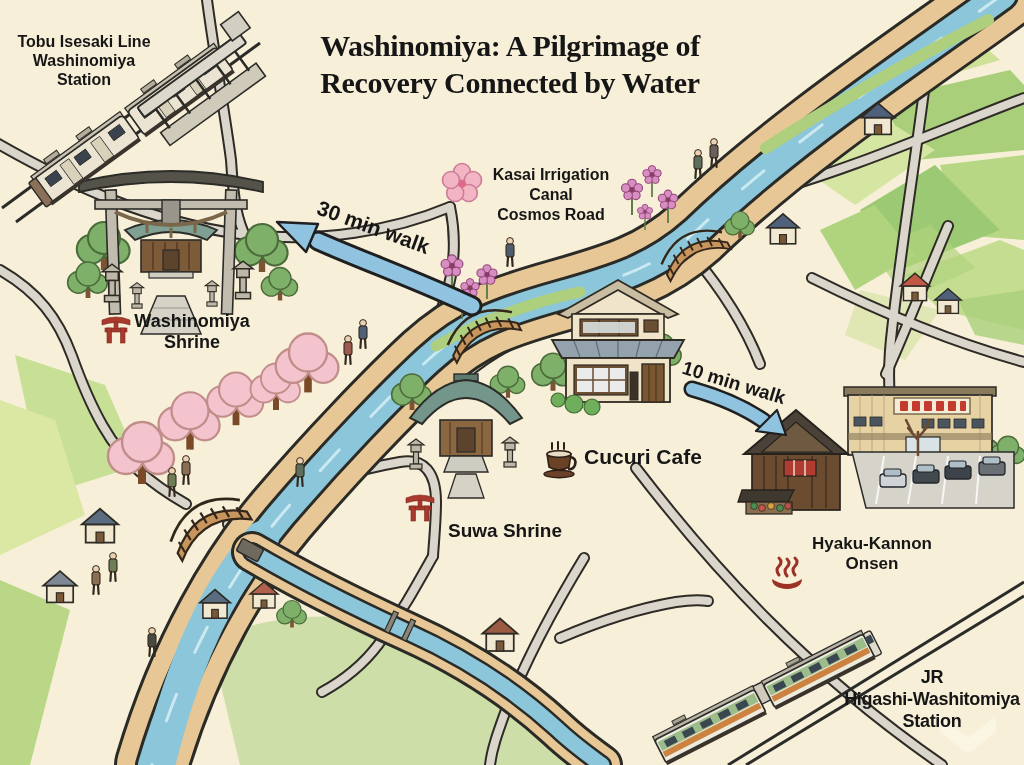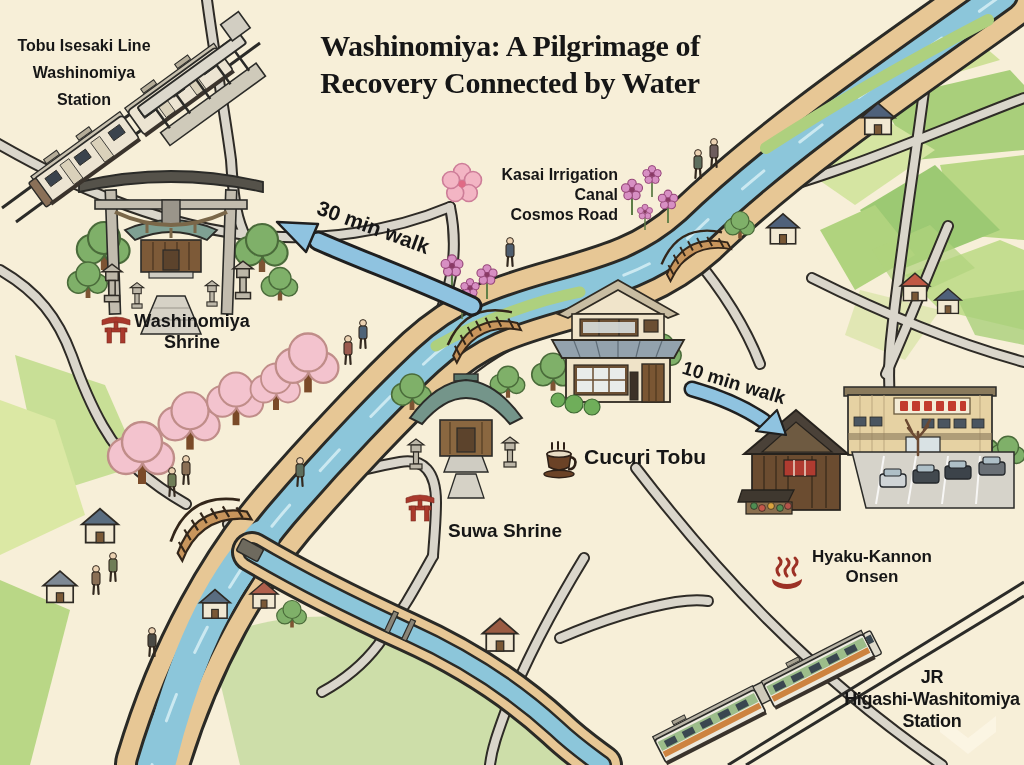--- a/index.html
+++ b/index.html
@@ -2,30 +2,30 @@
 <html><head>
 <meta charset="utf-8">
 <style>
   html,body{margin:0;padding:0;background:#333;}
   .stage{position:relative;width:1024px;height:765px;background:#f7efd8;overflow:hidden;
          font-family:"Liberation Sans",sans-serif;}
   .stage svg.art{position:absolute;left:0;top:0;}
   .lbl{position:absolute;font-weight:bold;color:#161616;white-space:pre-line;
        text-align:center;line-height:1.15;}
   .t-title{left:248px;top:27px;width:524px;font-size:30px;line-height:37px;letter-spacing:-0.4px;font-family:Liberation Serif, serif;}
-  .t-tobu{left:10px;top:32px;width:148px;font-size:16px;line-height:27px;}
+  .t-tobu{left:10px;top:32px;width:148px;font-size:16px;line-height:19px;}
   .t-wshrine{left:130px;top:311px;width:124px;font-size:18px;line-height:21px;}
   .t-walk30{left:322px;top:196px;width:180px;font-size:21px;transform:rotate(20deg);
             transform-origin:0 0;text-align:left;}
-  .t-kasai{left:484px;top:165px;width:134px;font-size:16px;line-height:20px;text-align:right;}
+  .t-kasai{left:484px;top:165px;width:134px;font-size:16px;line-height:20px;}
   .t-suwa{left:448px;top:520px;width:150px;font-size:19px;text-align:left;}
   .t-cucuri{left:584px;top:445px;width:180px;font-size:21px;text-align:left;}
   .t-walk10{left:686px;top:357px;width:140px;font-size:19px;transform:rotate(17deg);
             transform-origin:0 0;text-align:left;}
-  .t-onsen{left:806px;top:547px;width:132px;font-size:17px;line-height:20px;}
+  .t-onsen{left:806px;top:534px;width:132px;font-size:17px;line-height:20px;}
   .t-jr{left:834px;top:666px;width:196px;font-size:18px;line-height:22px;letter-spacing:-0.3px;}
   .ico{position:absolute;}
   .i-torii1{left:99px;top:313px;}
   .i-torii2{left:403px;top:491px;}
   .i-sakura{left:438px;top:160px;}
   .i-coffee{left:539px;top:440px;}
   .i-onsen{left:768px;top:552px;}
 </style>
 </head>
 <body>
@@ -456,21 +456,21 @@
 <div class="lbl t-tobu">Tobu Isesaki Line
 Washinomiya
 Station</div>
 <div class="lbl t-wshrine">Washinomiya
 Shrine</div>
 <div class="lbl t-walk30">30 min walk</div>
 <div class="lbl t-kasai">Kasai Irrigation
 Canal
 Cosmos Road</div>
 <div class="lbl t-suwa">Suwa Shrine</div>
-<div class="lbl t-cucuri">Cucuri Tobu</div>
+<div class="lbl t-cucuri">Cucuri Cafe</div>
 <div class="lbl t-walk10">10 min walk</div>
 <div class="lbl t-onsen">Hyaku-Kannon
 Onsen</div>
 <div class="lbl t-jr">JR
 Higashi-Washitomiya
 Station</div>
 
 <svg class="ico i-torii1" width="34" height="32" viewBox="0 0 34 32">
   <g fill="#a9392c" stroke="#7d2a20" stroke-width="0.6">
     <path d="M3,7 Q17,1 31,7 L31,12 Q17,7 3,12 Z"></path>

